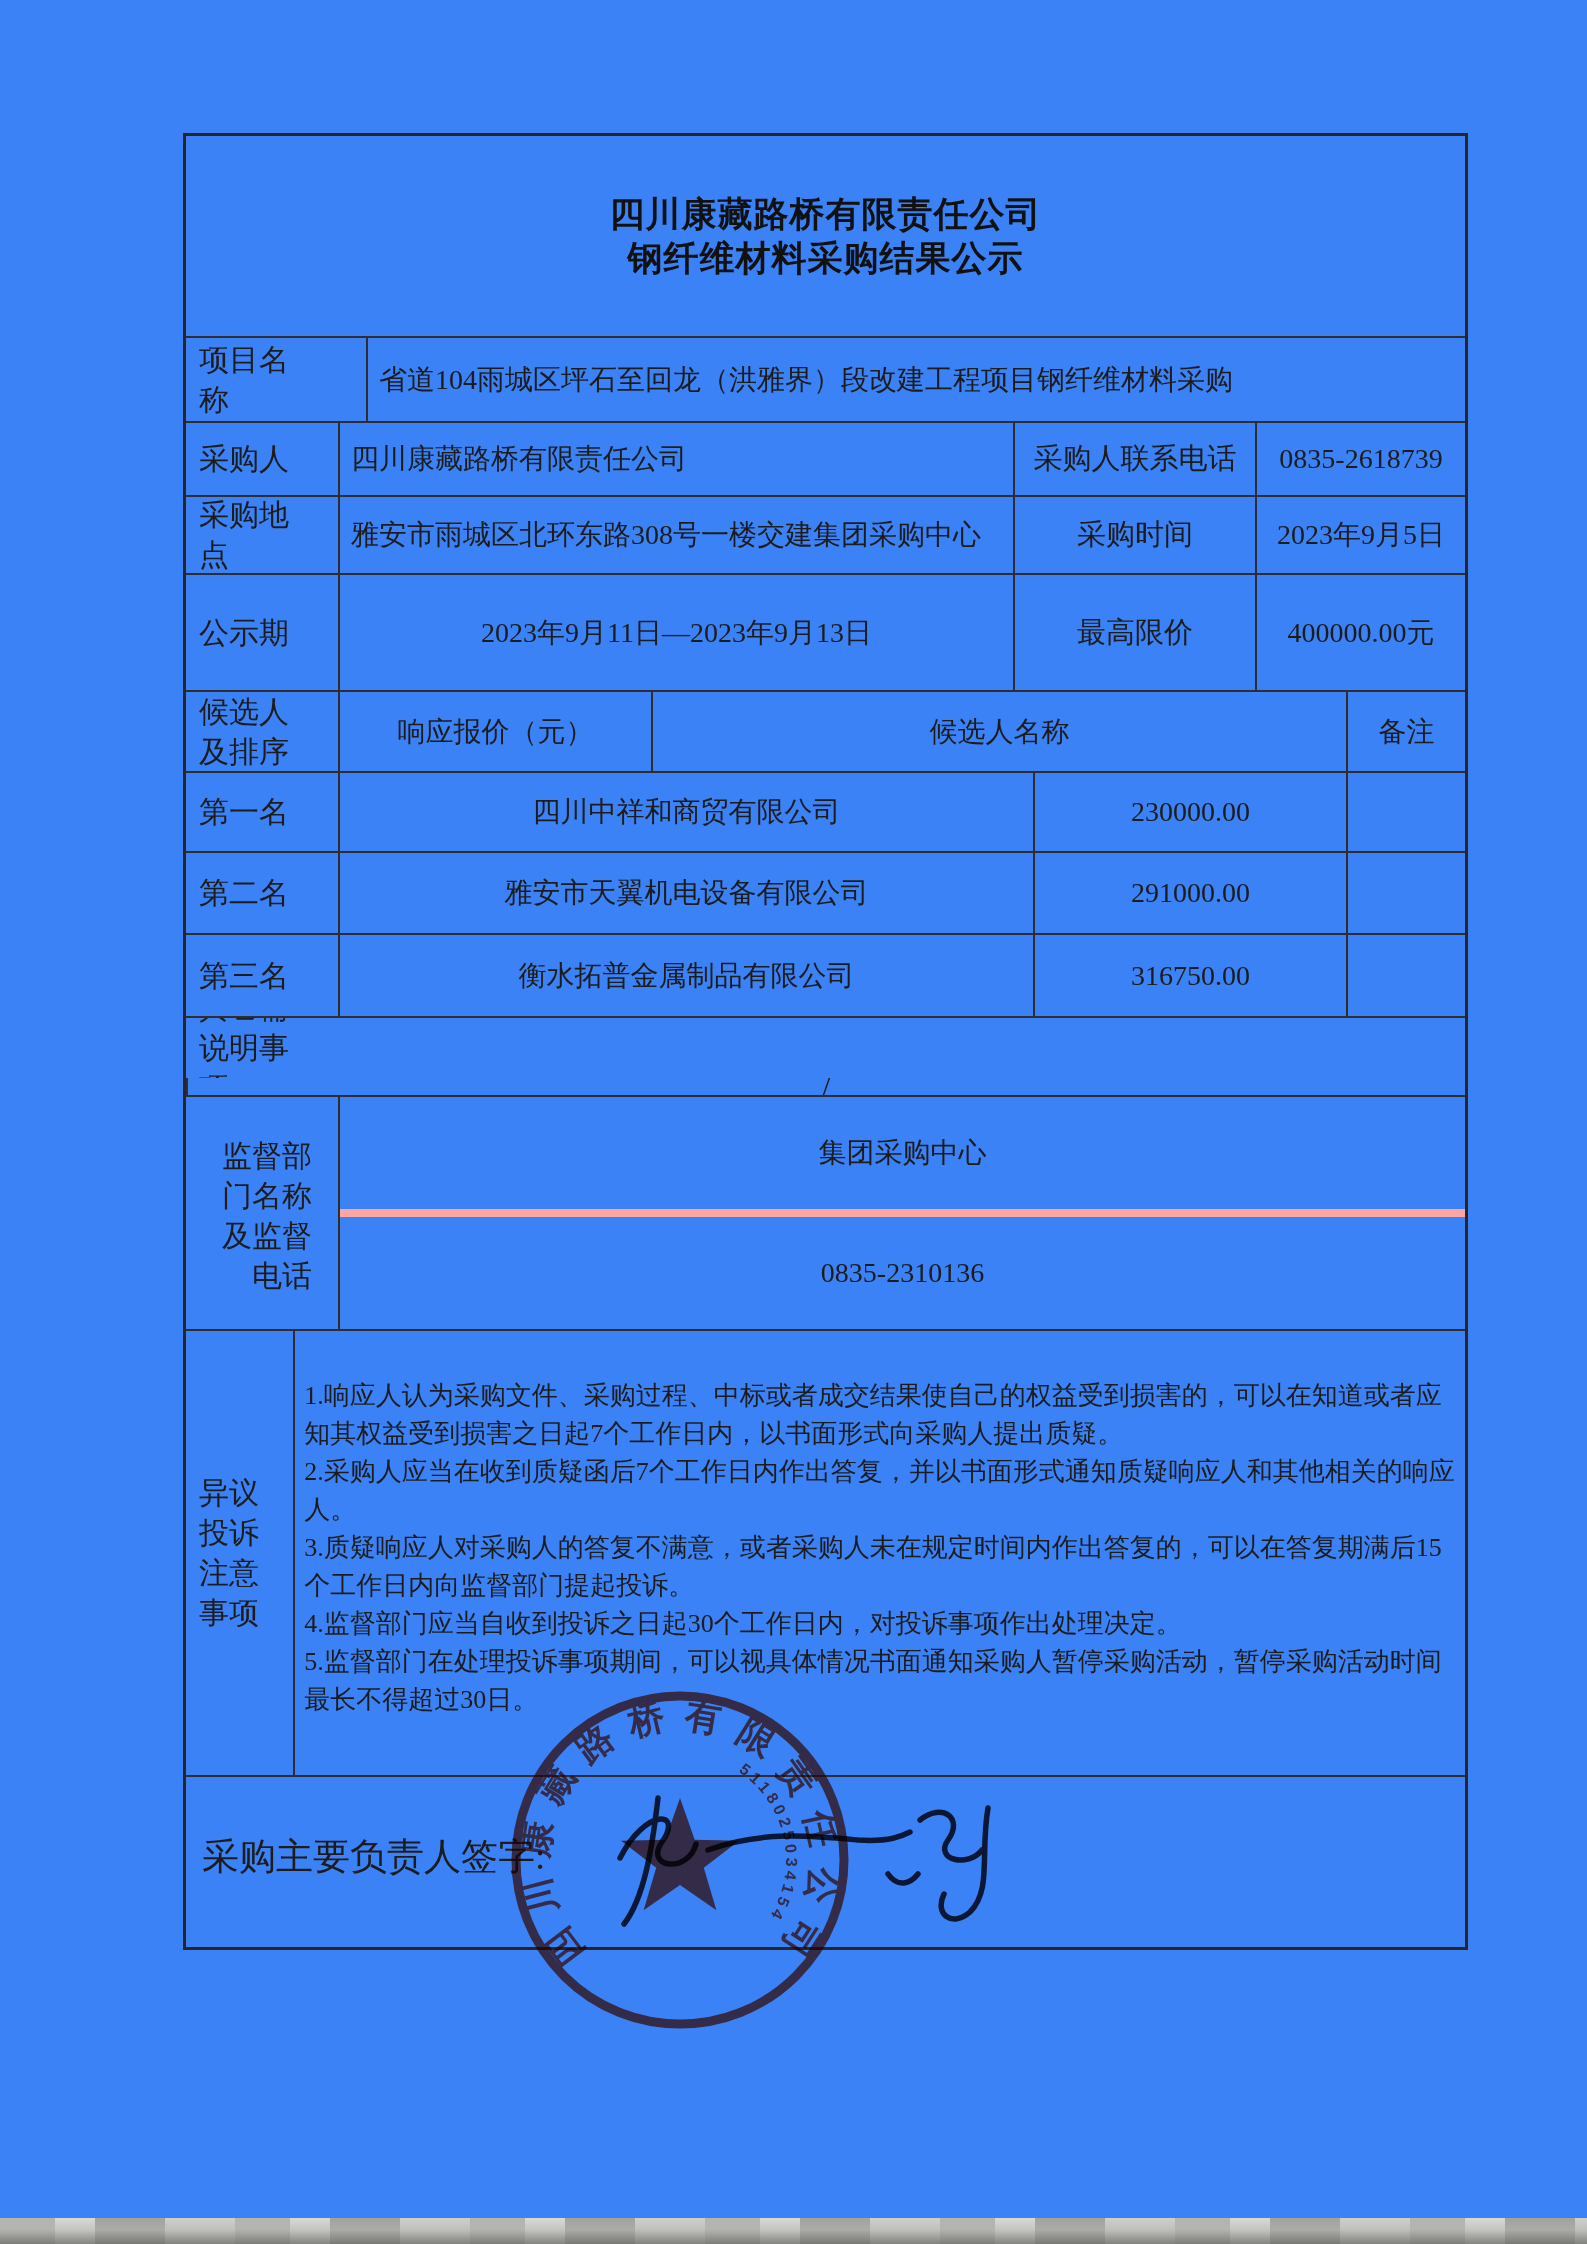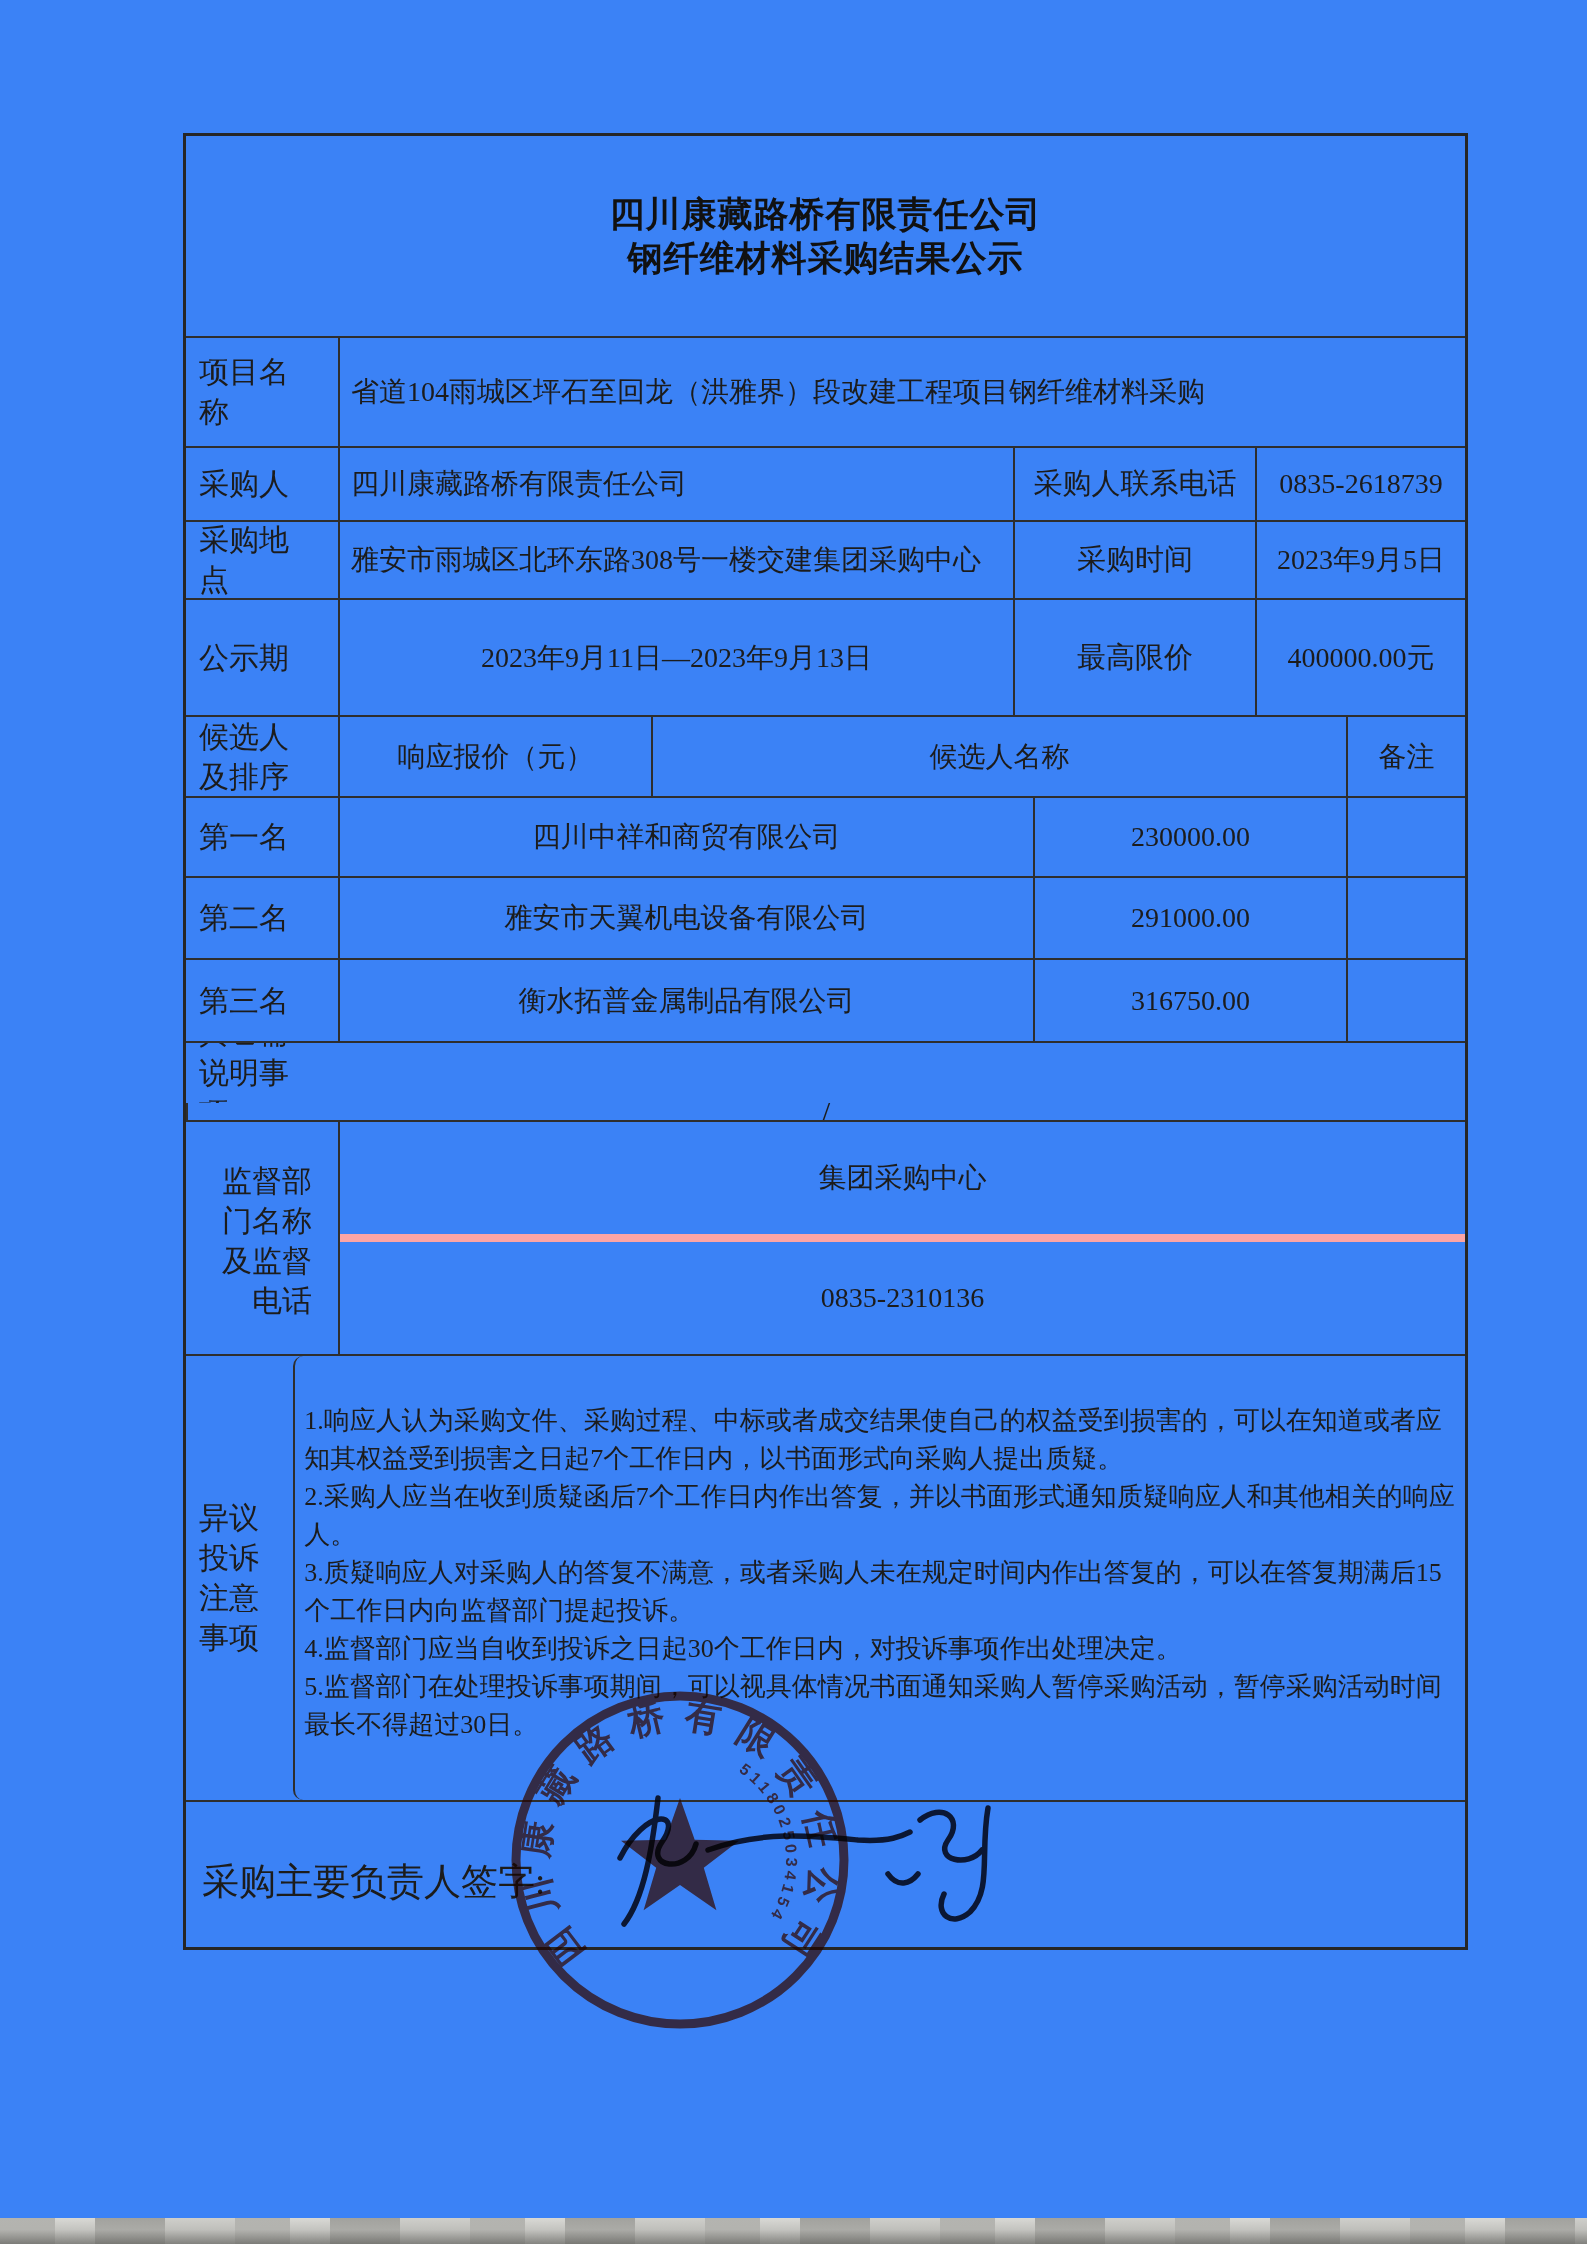--- a/index.html
+++ b/index.html
@@ -29,29 +29,29 @@
   .w-name{width:695px;}
   .w-price{width:313px;}
   .grow{flex:1 1 auto;}
   
   .title-row{height:200px;flex-direction:column;justify-content:center;align-items:center;gap:0;}
   .title-line{
     font-family:"Liberation Sans","DejaVu Sans",sans-serif;font-weight:700;
     font-size:35px;line-height:44px;letter-spacing:1px;text-align:center;color:#111;
   }
   
-  .h-proj{height:110px;}  .h-buyer{height:74px;} .h-loc{height:78px;}
+  .h-proj{height:85px;gap:28px;}  .h-buyer{height:74px;} .h-loc{height:78px;}
   .h-pub{height:117px;}  .h-chead{height:81px;} .h-c1{height:80px;}
   .h-c2{height:82px;}    .h-c3{height:83px;}    .h-other{height:79px;flex-direction:column;}
   .h-super{height:234px;}.h-obj{height:446px;}  .h-sign{height:162px;}
   .super-right{flex:1 1 auto;display:flex;flex-direction:column;border-left:2px solid #2e2e2e;box-sizing:border-box;}
   .super-sub{flex:0 0 auto;display:flex;align-items:center;justify-content:center;font-size:28px;box-sizing:border-box;}
   .super-sub.s1{height:112px;}
   .super-sub.s2{height:120px;border-top:8px solid #fca5a5;}
-  .obj-cell{flex-direction:column;justify-content:center;align-items:stretch;padding:6px 6px 16px 9px;border-radius:10px;}
+  .obj-cell{flex-direction:column;justify-content:center;align-items:stretch;padding:6px 6px 16px 9px;}
   .obj-line{font-size:26px;line-height:38px;text-align:left;word-break:break-all;}
   .sign-cell{padding-left:16px;font-size:37px;}
   .slash{font-size:32px;}
   
   .stamp{position:absolute;left:480px;top:1660px;width:400px;height:400px;
          mix-blend-mode:multiply;opacity:.86;pointer-events:none;}
   .stamp text{font-family:"Liberation Sans","DejaVu Sans",sans-serif;font-weight:700;}
   
   .signature{position:absolute;left:590px;top:1778px;width:470px;height:170px;
              mix-blend-mode:multiply;opacity:.92;pointer-events:none;}

